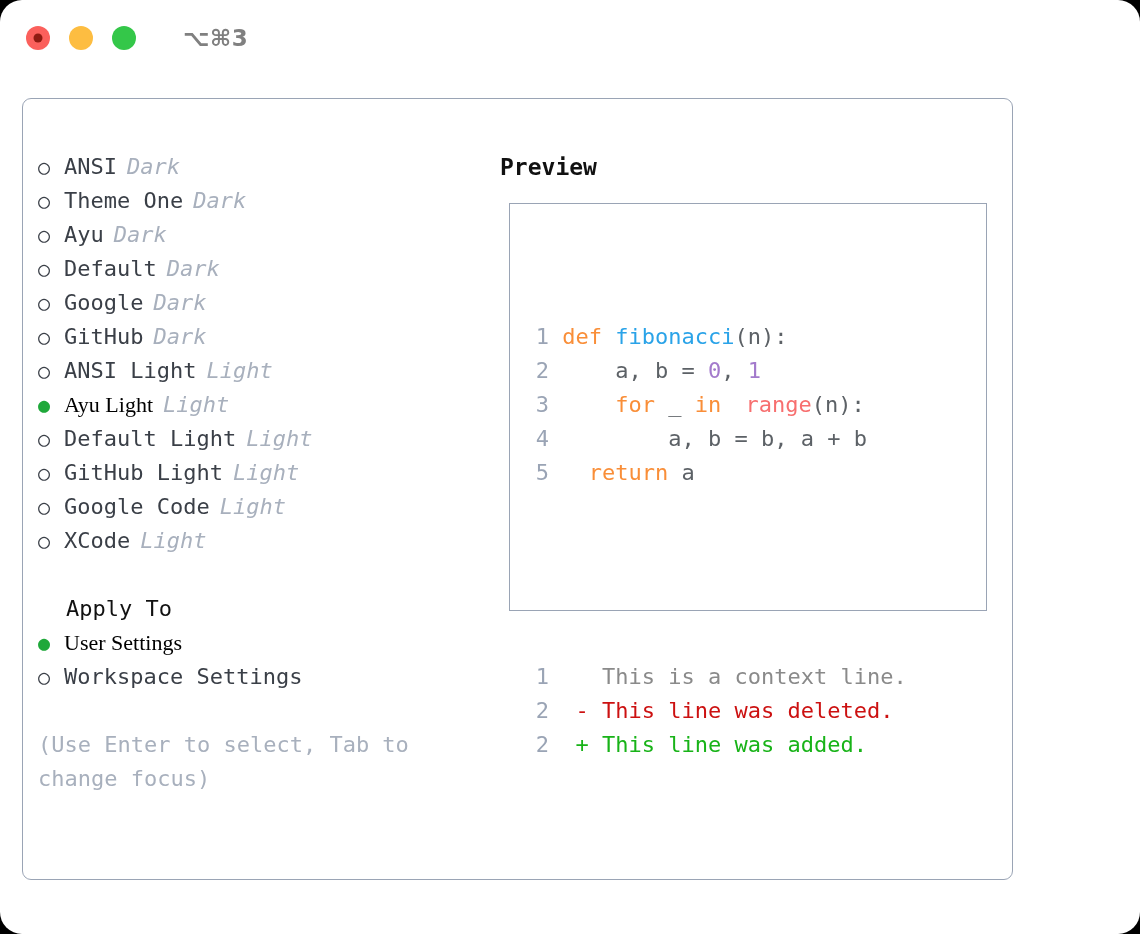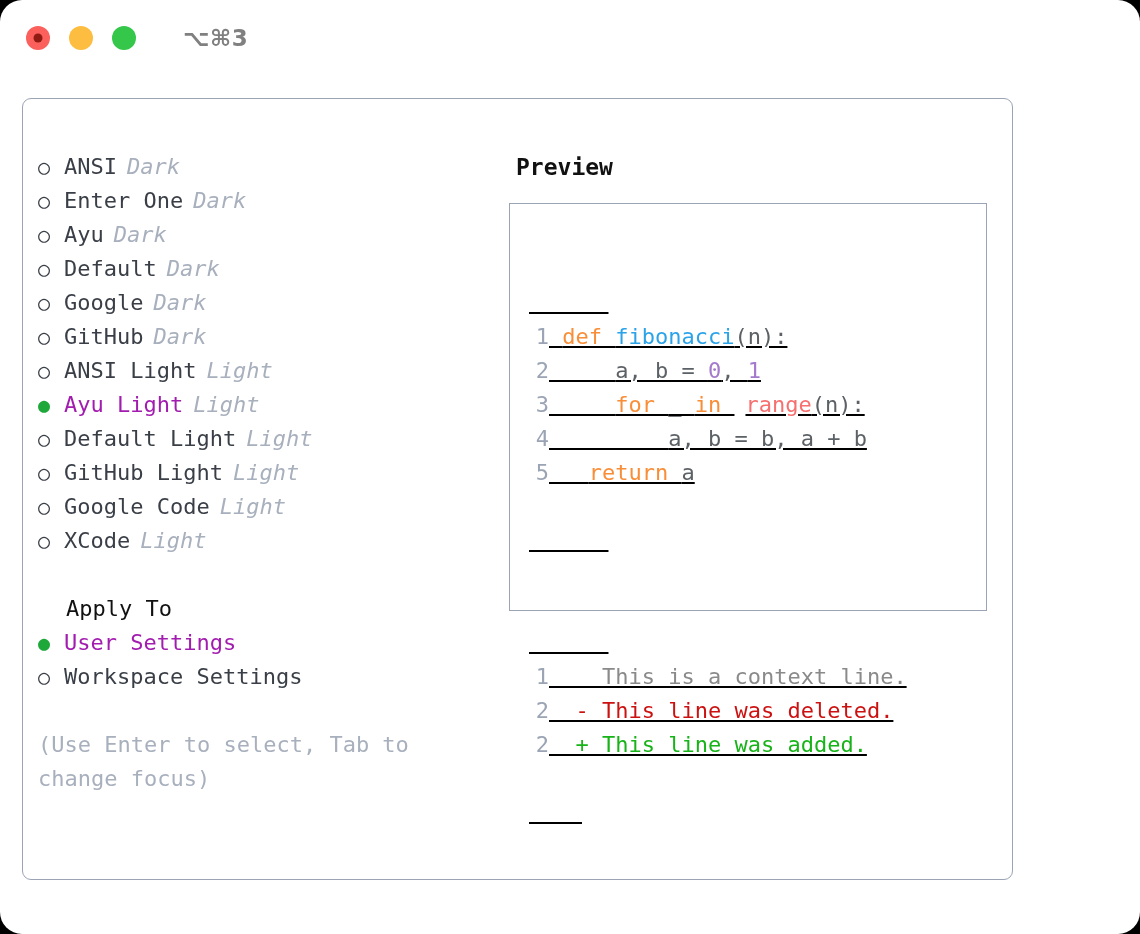--- a/index.html
+++ b/index.html
@@ -82,21 +82,21 @@
 
   
   .col-left {
     position: absolute;
     left: 38px;
     top: 150px;
     width: 440px;
   }
   .col-right {
     position: absolute;
-    left: 516px;
+    left: 500px;
     top: 150px;
     width: 500px;
   }
 
   .heading {
     font-size: 23px;
     font-weight: bold;
     color: #111111;
     line-height: 34px;
     white-space: pre;
@@ -112,21 +112,21 @@
     white-space: pre;
   }
   .marker {
     display: inline-block;
     width: 26px;
     flex: 0 0 26px;
     color: #3a3f47;
     font-size: 20px;
   }
   .opt.selected .marker { color: #1fa83a; }
-  .opt.selected .opt-label { color: #a21caf; }
+  .opt.selected .opt-label { color: #000000; font-family: Liberation Serif, serif; }
   .opt-label { color: #3a3f47; }
   .opt-tag {
     color: #a8b0bd;
     padding-left: 10px;
     font-style: italic;
   }
 
   .section-gap { height: 34px; }
 
   .apply-heading {
@@ -156,21 +156,20 @@
     box-sizing: border-box;
     background: #ffffff;
   }
   .code {
     position: absolute;
     left: 19px;
     top: 48px;
     font-size: 22px;
     line-height: 34px;
     white-space: pre;
-    text-decoration: underline;
   }
   .code-line { white-space: pre; }
   .ln {
     display: inline-block;
     width: 20px;
     text-align: right;
     color: #9aa4b5;
   }
   .blank-line { height: 34px; }
 
@@ -196,21 +195,21 @@
       <span class="dot green"></span>
     </div>
     <div class="shortcut">⌥⌘3</div>
   </div>
 
   <div class="panel"></div>
 
   <div class="col-left">
     <div id="theme-list">
         <div class="opt"><span class="marker">○</span><span class="opt-label">ANSI</span><span class="opt-tag">Dark</span></div>
-        <div class="opt"><span class="marker">○</span><span class="opt-label">Enter One</span><span class="opt-tag">Dark</span></div>
+        <div class="opt"><span class="marker">○</span><span class="opt-label">Theme One</span><span class="opt-tag">Dark</span></div>
         <div class="opt"><span class="marker">○</span><span class="opt-label">Ayu</span><span class="opt-tag">Dark</span></div>
         <div class="opt"><span class="marker">○</span><span class="opt-label">Default</span><span class="opt-tag">Dark</span></div>
         <div class="opt"><span class="marker">○</span><span class="opt-label">Google</span><span class="opt-tag">Dark</span></div>
         <div class="opt"><span class="marker">○</span><span class="opt-label">GitHub</span><span class="opt-tag">Dark</span></div>
         <div class="opt"><span class="marker">○</span><span class="opt-label">ANSI Light</span><span class="opt-tag">Light</span></div>
         <div class="opt selected"><span class="marker">●</span><span class="opt-label">Ayu Light</span><span class="opt-tag">Light</span></div>
         <div class="opt"><span class="marker">○</span><span class="opt-label">Default Light</span><span class="opt-tag">Light</span></div>
         <div class="opt"><span class="marker">○</span><span class="opt-label">GitHub Light</span><span class="opt-tag">Light</span></div>
         <div class="opt"><span class="marker">○</span><span class="opt-label">Google Code</span><span class="opt-tag">Light</span></div>
         <div class="opt"><span class="marker">○</span><span class="opt-label">XCode</span><span class="opt-tag">Light</span></div>

